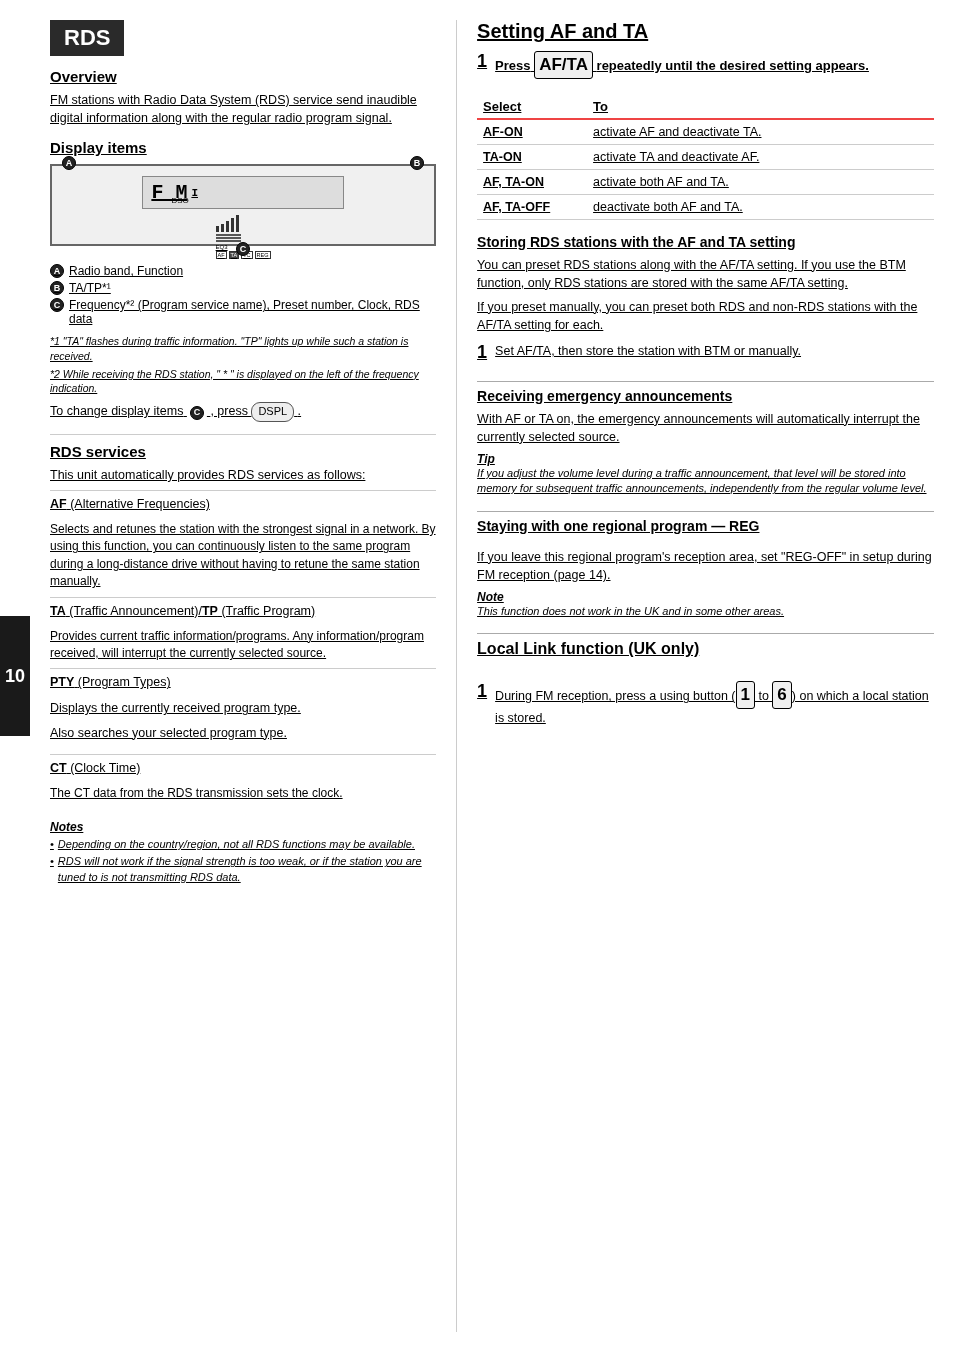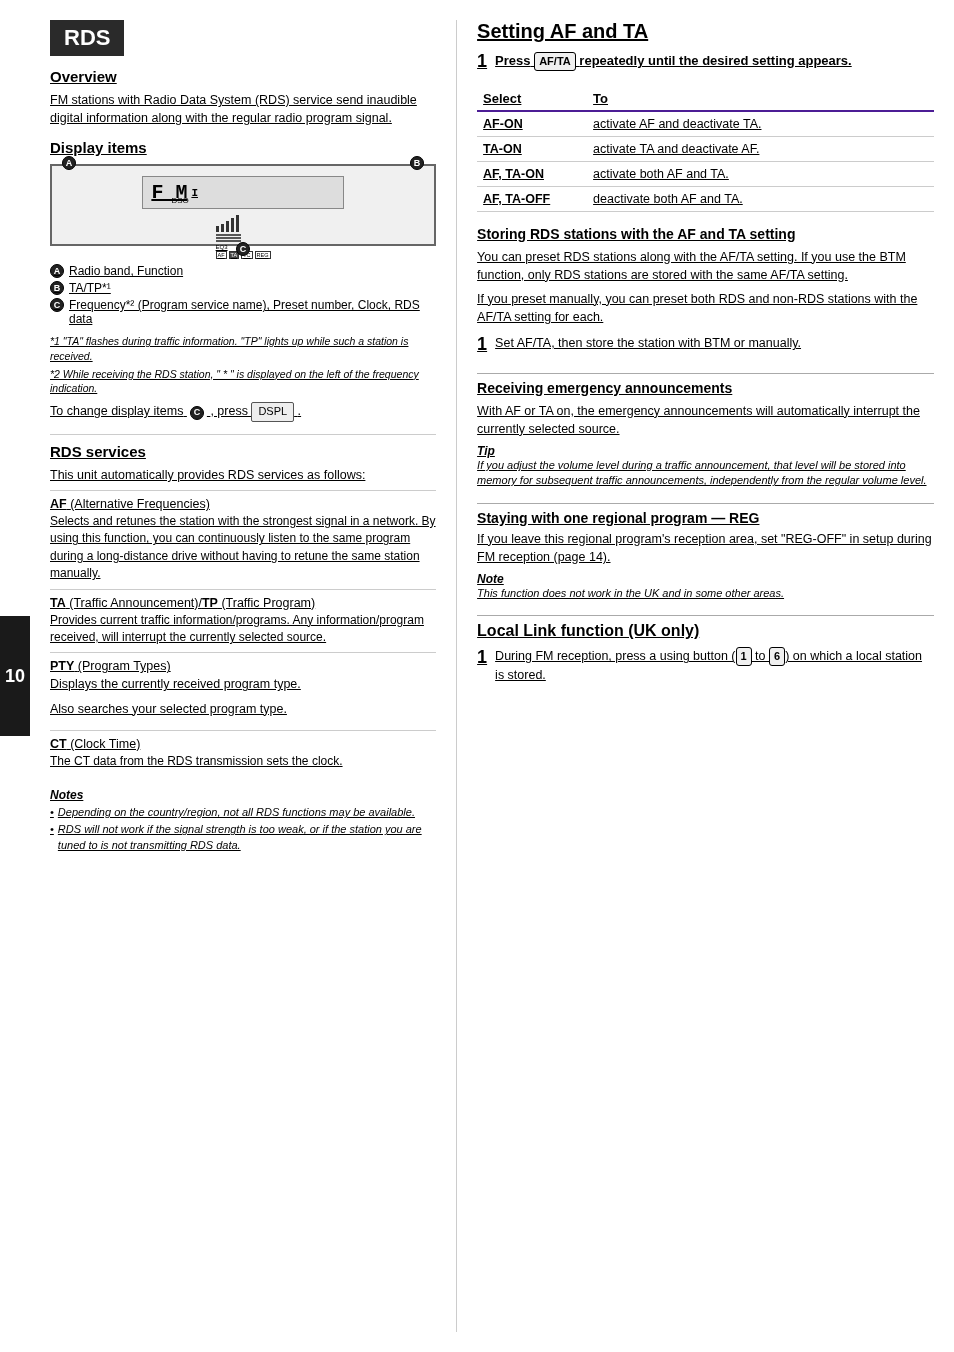--- a/index.html
+++ b/index.html
@@ -75,21 +75,21 @@
     .service-title {
       font-size: 12.5px;
       font-weight: normal;
     }
     .service-title strong {
       font-weight: bold;
     }
     .service-body {
       font-size: 12px;
       line-height: 1.45;
-      margin-top: 2px;
+      margin-top: 10px;
     }
     
     .notes-box {
       margin-top: 8px;
       padding-top: 4px;
     }
     .notes-title {
       font-weight: bold;
       font-style: italic;
       font-size: 12px;
@@ -118,41 +118,41 @@
     }
     
     .settings-table {
       width: 100%;
       border-collapse: collapse;
       margin: 10px 0;
       font-size: 12.5px;
     }
     .settings-table th {
       text-align: left;
-      border-bottom: 2px solid #4c1d95;
+      border-bottom: 2px solid #ef4444;
       padding: 4px 6px;
       font-weight: bold;
       font-size: 13px;
     }
     .settings-table td {
       padding: 5px 6px;
       border-bottom: 1px solid #ccc;
       vertical-align: top;
     }
     .settings-table td:first-child {
       font-weight: bold;
       width: 110px;
     }
     
     .btn-label {
       display: inline-block;
       border: 1.5px solid #000;
       border-radius: 3px;
       padding: 0 4px;
-      font-size: 11px;
+      font-size: 17px;
       font-weight: bold;
       background: #f0f0f0;
       text-align: center;
     }
     .tip-note {
       margin-top: 6px;
     }
     .tip-title {
       font-weight: bold;
       font-style: italic;
@@ -164,21 +164,21 @@
       line-height: 1.4;
     }
     .note-text {
       font-size: 11px;
       font-style: italic;
       line-height: 1.4;
     }
     .dspl-btn {
       display: inline-block;
       border: 1.5px solid #555;
-      border-radius: 2px;
+      border-radius: 9px;
       padding: 1px 6px;
       font-size: 11px;
       background: #eee;
     }
     .circle-badge {
       display: inline-flex;
       align-items: center;
       justify-content: center;
       width: 14px;
       height: 14px;
@@ -422,33 +422,33 @@
 
         <div class="tip-note">
           <div class="tip-title">Tip</div>
           <div class="tip-text">If you adjust the volume level during a traffic announcement, that level will be stored into memory for subsequent traffic announcements, independently from the regular volume level.</div>
         </div>
       </div>
 
       <hr class="divider">
 
       <div class="right-section">
-        <h3 style="font-size:14px; font-weight:bold; margin-bottom:4px;">Staying with one regional program — REG</h3>
+        <h3 style="font-size:14px; font-weight:bold; margin-bottom:14px;">Staying with one regional program — REG</h3>
         <p style="font-size:12.5px; line-height:1.45; margin-bottom:6px;">If you leave this regional program's reception area, set "REG-OFF" in setup during FM reception (page 14).</p>
 
         <div class="tip-note">
           <div class="tip-title">Note</div>
           <div class="note-text">This function does not work in the UK and in some other areas.</div>
         </div>
       </div>
 
       <hr class="divider">
 
       <div class="right-section">
-        <h3 style="font-size:16px; font-weight:bold; margin-bottom:7px;">Local Link function (UK only)</h3>
+        <h3 style="font-size:16px; font-weight:bold; margin-bottom:23px;">Local Link function (UK only)</h3>
 
         <div style="display:flex; gap:8px;">
           <span style="font-size:18px; font-weight:bold;">1</span>
           <p style="font-size:12.5px; line-height:1.5;">
             <span>During FM reception, press a using button (</span><span class="btn-label">1</span><span> to </span><span class="btn-label">6</span><span>) on which a local station is stored.</span>
           </p>
         </div>
       </div>
 
     </div>

